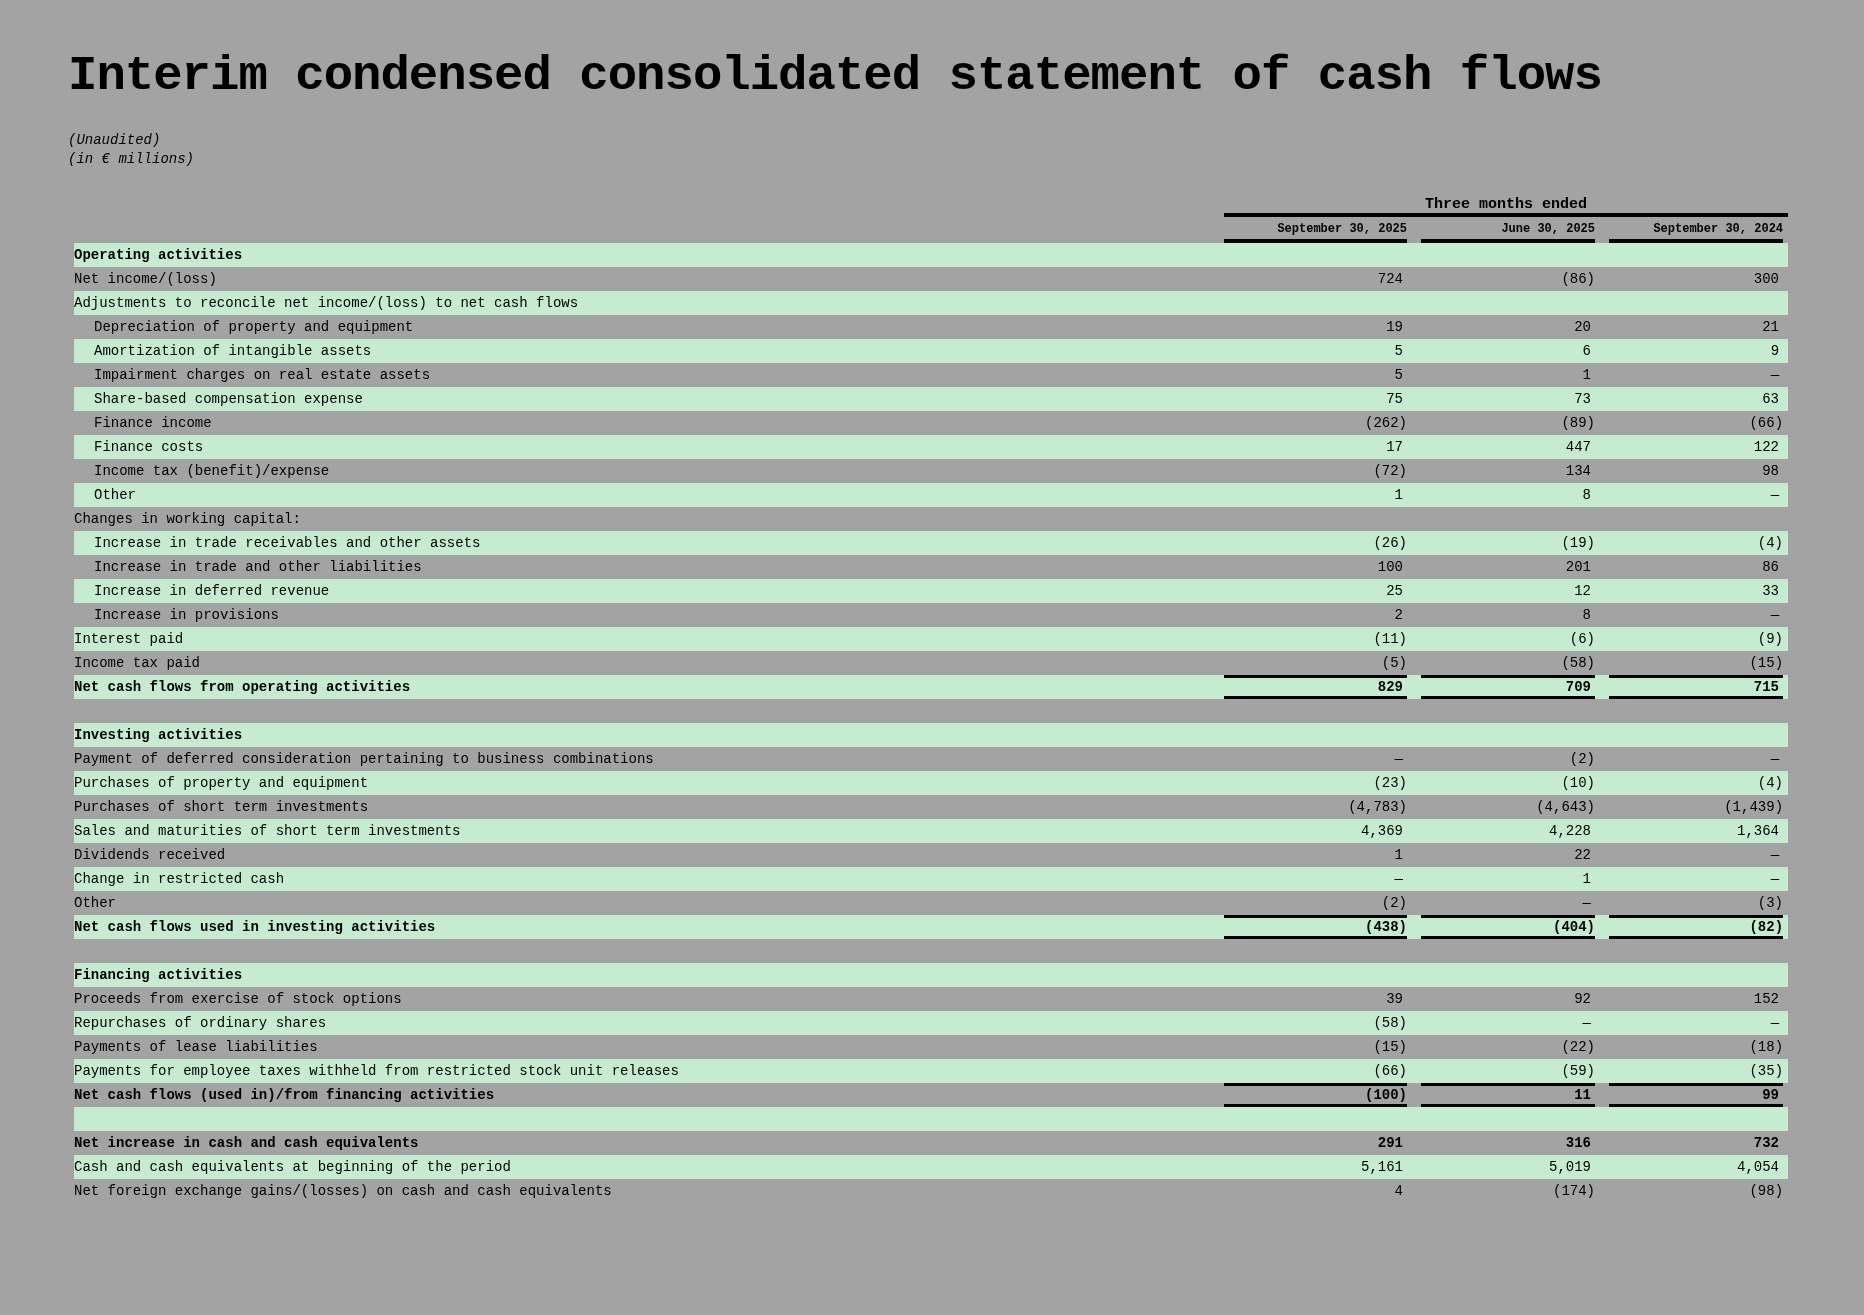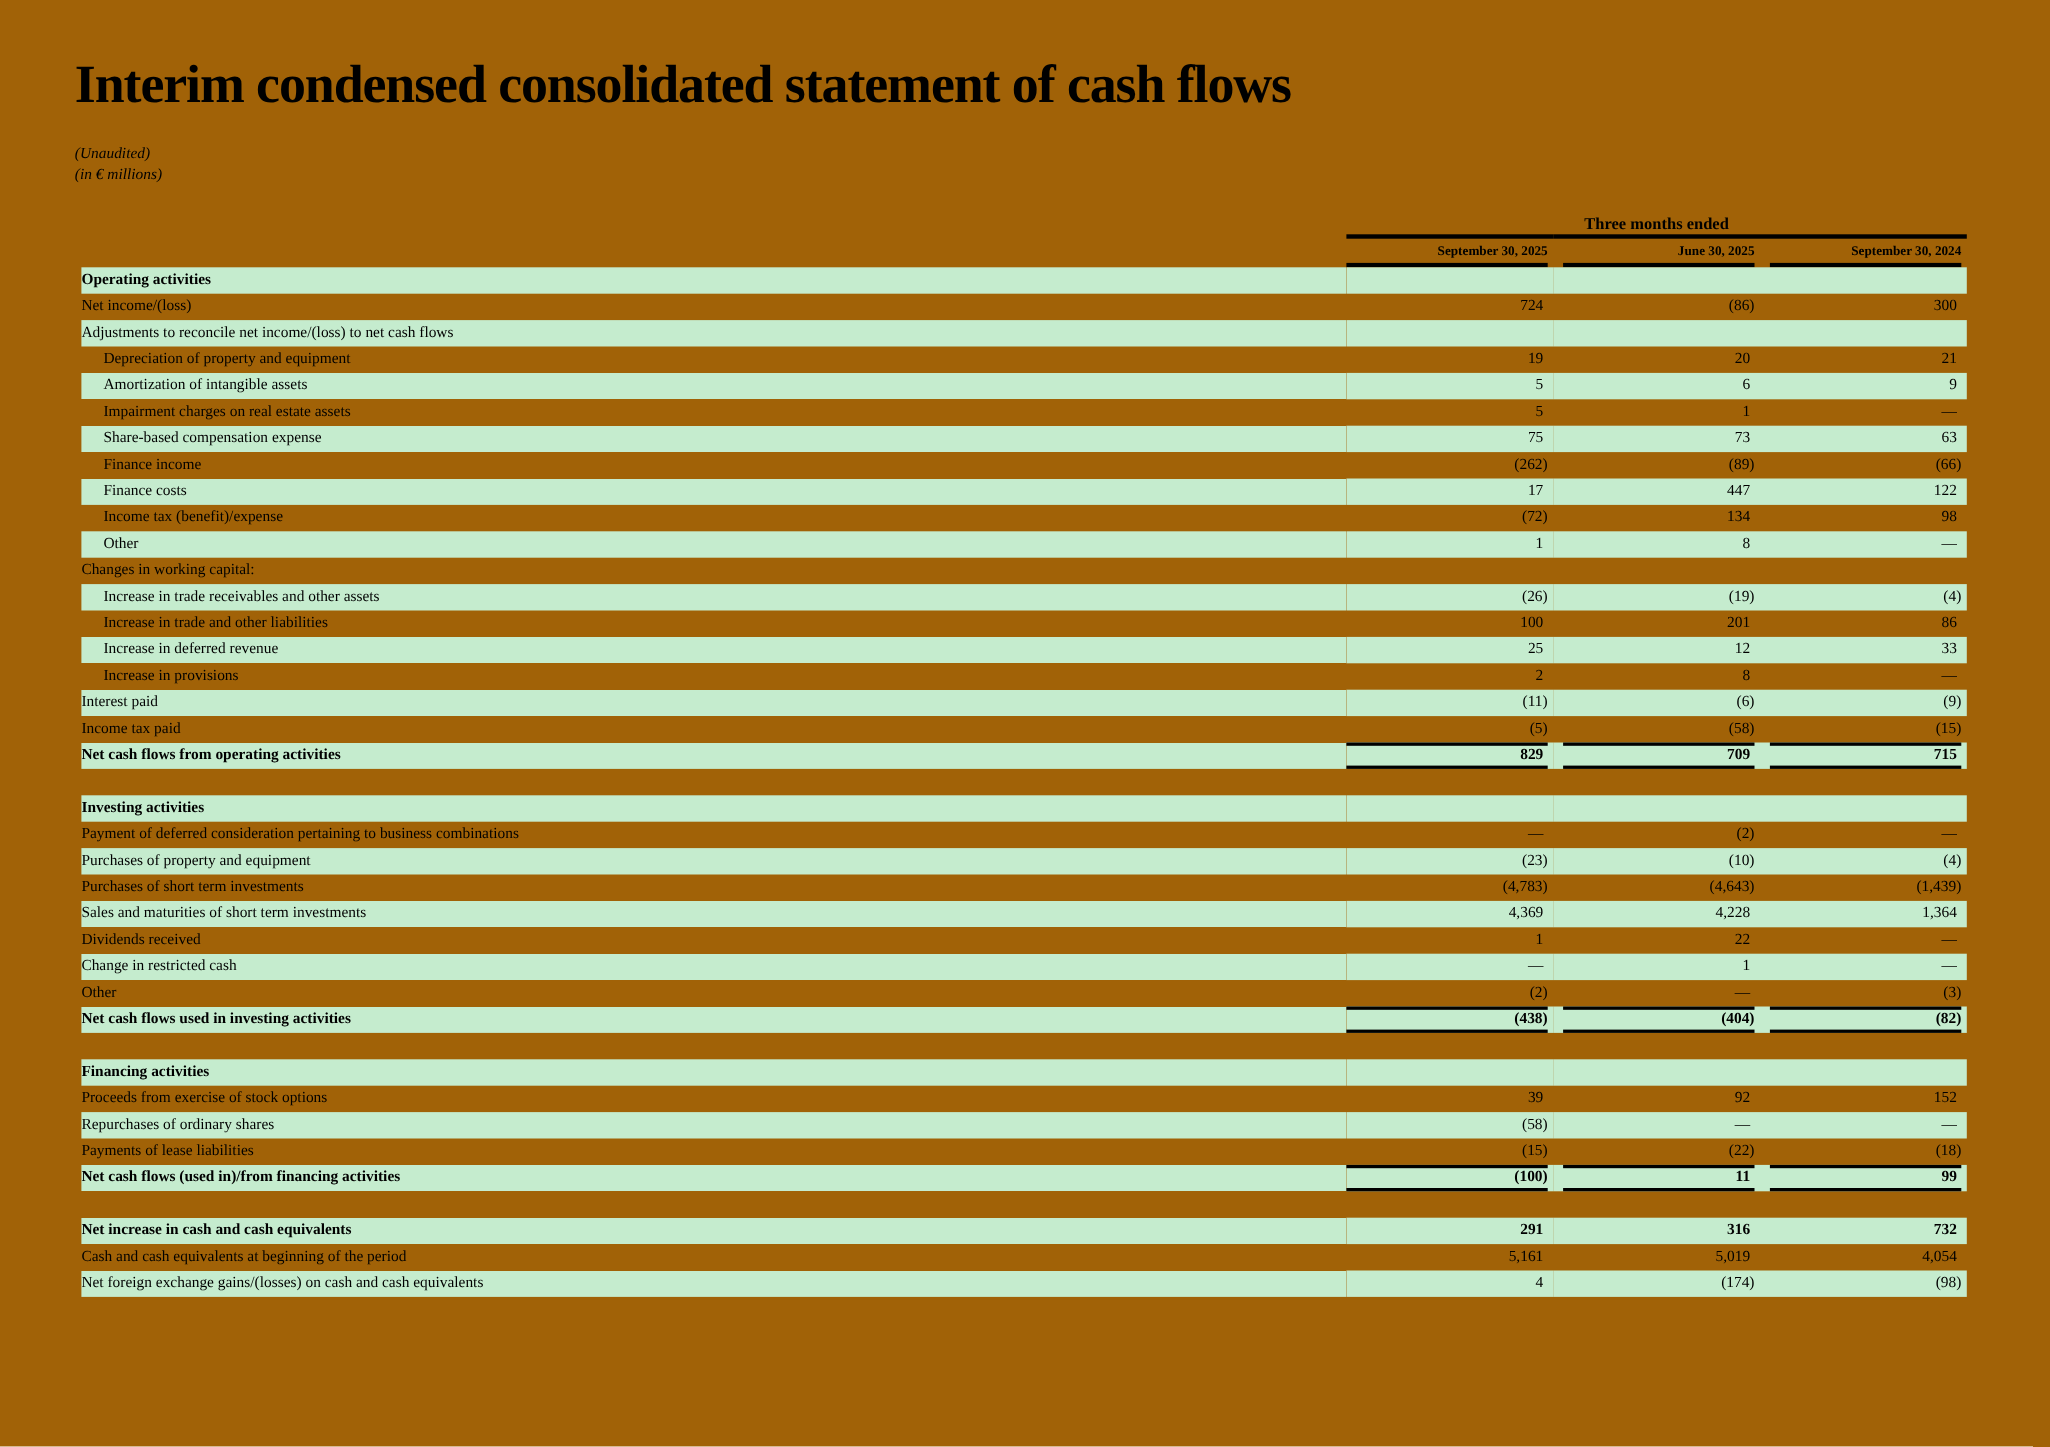--- a/index.html
+++ b/index.html
@@ -1,20 +1,20 @@
 <!DOCTYPE html>
 <html style="--stripe: #c5ecce; --rule: #000000;"><head>
 <meta charset="utf-8">
 <style>
   :root { --stripe:#c5ecce; --rule:#000000; }
   * { box-sizing:content-box; }
   html,body { margin:0; padding:0; background:#ffffff; }
   .page {
-    position:relative; width:1864px; height:1315px; background:#a16207;
-    font-family:Liberation Serif, serif; color:#000; overflow:hidden;
+    position:relative; width:1864px; height:1315px; background:#a3a3a3;
+    font-family:Liberation Mono, monospace; color:#000; overflow:hidden;
   }
   .title {
     position:absolute; left:68px; top:48px; margin:0;
     font-size:49px; font-weight:700; letter-spacing:-1px; white-space:nowrap;
   }
   .subtitles {
     position:absolute; left:68px; top:131px;
     font-style:italic; font-size:14px; line-height:19px;
   }
   table.cf {
@@ -496,20 +496,32 @@
           <td class="num">
             <div class="numline neg">(15)</div>
           </td>
           <td class="num">
             <div class="numline neg">(22)</div>
           </td>
           <td class="num">
             <div class="numline neg">(18)</div>
           </td>
         </tr>
+        <tr>
+          <td class="label">Payments for employee taxes withheld from restricted stock unit releases</td>
+          <td class="num">
+            <div class="numline neg">(66)</div>
+          </td>
+          <td class="num">
+            <div class="numline neg">(59)</div>
+          </td>
+          <td class="num">
+            <div class="numline neg">(35)</div>
+          </td>
+        </tr>
         <tr class="total">
           <td class="label">Net cash flows (used in)/from financing activities</td>
           <td class="num">
             <div class="numline neg">(100)</div>
           </td>
           <td class="num">
             <div class="numline">11</div>
           </td>
           <td class="num">
             <div class="numline">99</div>

